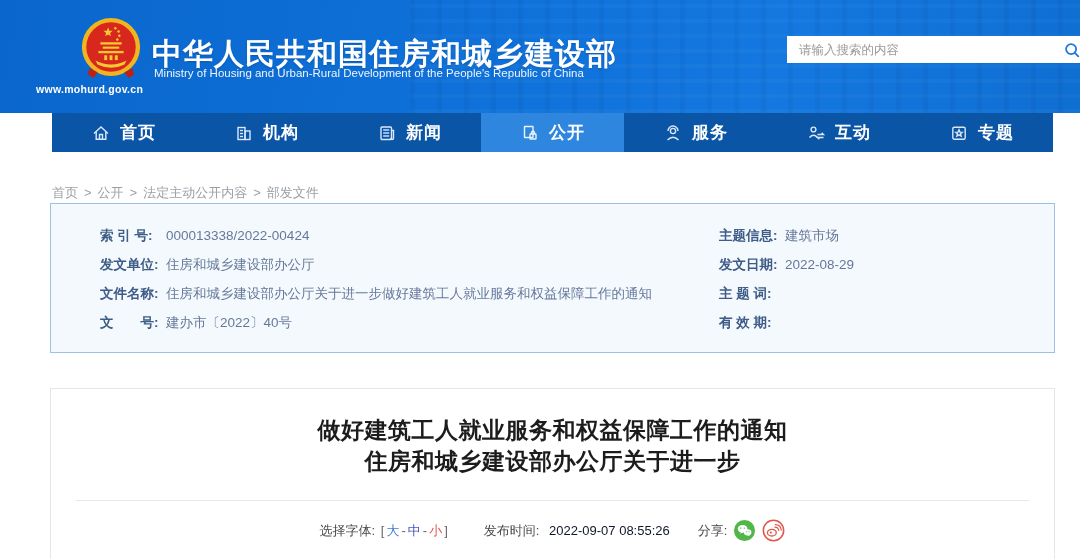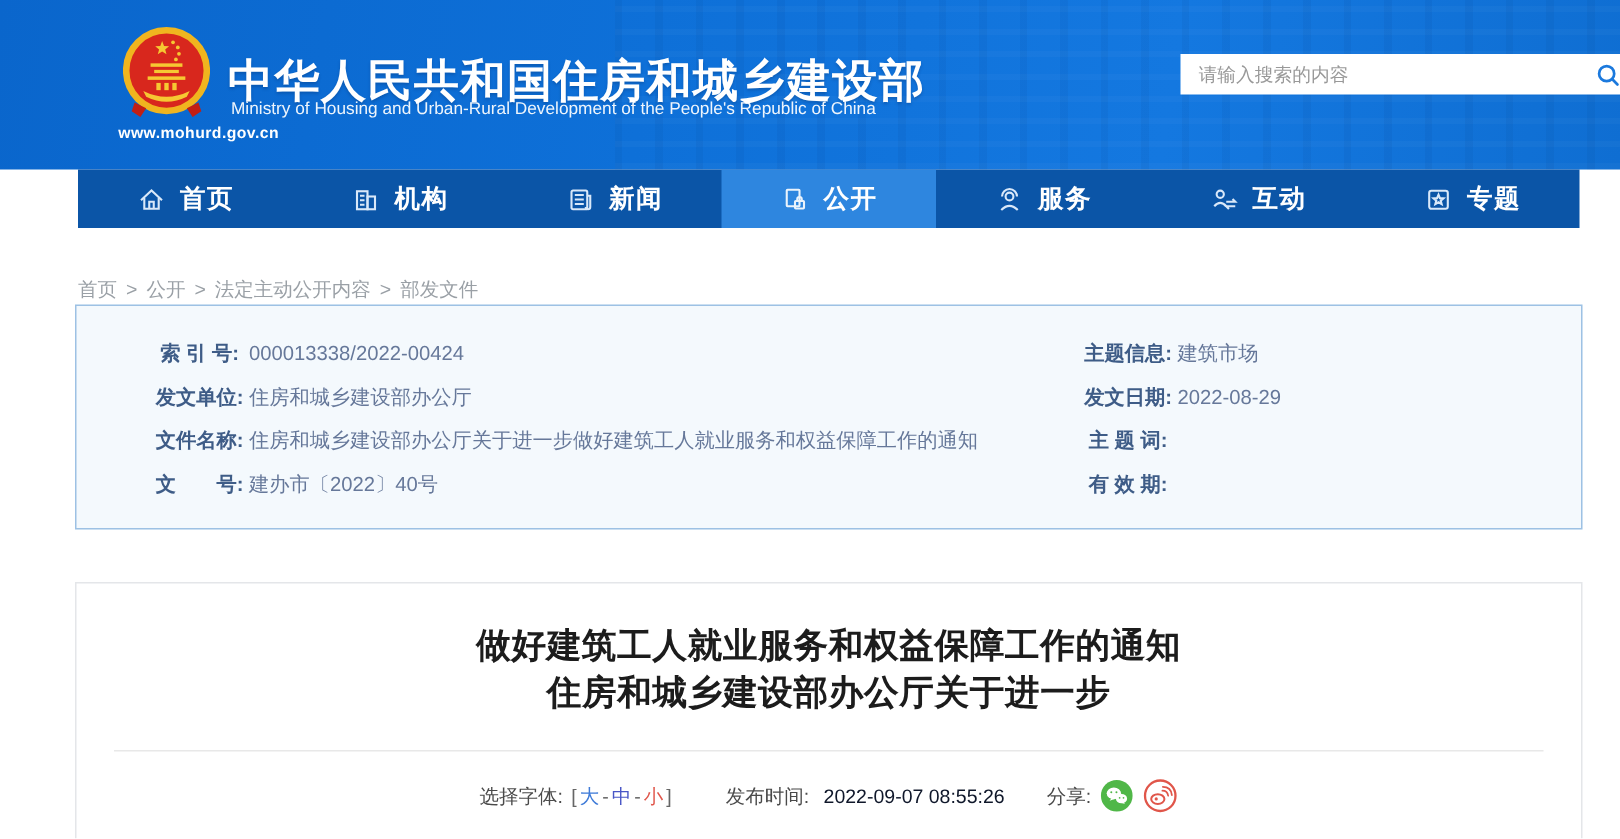--- a/index.html
+++ b/index.html
@@ -7,21 +7,21 @@
   .page { position:relative; width:1080px; height:559px; overflow:hidden; background:#fff; }
 
   
   .header { position:absolute; left:0; top:0; width:1080px; height:113px;
     background:linear-gradient(100deg,#0a66cc 0%, #0e70d8 40%, #1478e0 72%, #0f6ed2 100%); }
   .header::before { content:""; position:absolute; right:0; top:0; width:62%; height:100%;
     background:
       repeating-linear-gradient(90deg, rgba(6,40,96,.10) 0 5px, rgba(255,255,255,0) 5px 27px),
       repeating-linear-gradient(0deg, rgba(255,255,255,.05) 0 4px, rgba(255,255,255,0) 4px 15px);
     opacity:.55; }
-  .logo-wrap { position:absolute; left:36px; top:18px; width:150px; text-align:right; }
+  .logo-wrap { position:absolute; left:36px; top:18px; width:150px; text-align:left; }
   .emblem { display:block; margin:0 auto; }
   .site-url { margin-top:3px; color:#fff; font-size:10.5px; font-weight:bold; letter-spacing:.3px; }
   .site-title { position:absolute; left:152px; top:26px; color:#fff; font-size:30px; font-weight:bold;
     letter-spacing:1px; text-shadow:0 1px 2px rgba(0,30,80,.25); white-space:nowrap;margin-top:8px; }
   .site-sub { position:absolute; left:154px; top:67px; color:rgba(255,255,255,.93); font-size:11.5px; white-space:nowrap; }
 
   .search-box { position:absolute; left:745px; top:36px; width:301px; height:27px; background:#fff;
     display:flex; align-items:center;margin-left:42px; }
   .search-box input { flex:1; border:none; outline:none; font-size:12.5px; color:#333; padding:0 8px 0 12px;
     font-family:inherit; background:transparent; }
@@ -40,21 +40,21 @@
   .breadcrumb { position:absolute; left:52px; top:168px; font-size:13px; color:#9aa0a6;margin-top:16px; }
   .breadcrumb span { color:#9aa0a6; }
   .crumb-sep { padding:0 6px; }
 
   
   .meta-box { position:absolute; left:50px; top:203px; width:1005px; height:150px;
     background:#f4f9fd; border:1px solid #9dc1e4; padding-top:17px; }
   .meta-cols { display:flex; }
   .meta-col-left { width:668px; padding-left:49px; }
   .meta-col-right { flex:1; }
-  .meta-row { display:flex; height:29px; align-items:center; font-size:13.5px;text-align:center; }
+  .meta-row { display:flex; height:29px; align-items:center; font-size:13.5px; }
   .meta-label { font-weight:bold; color:#3e5c87; white-space:pre; width:66px; flex:none; }
   .meta-value { color:#66789a; white-space:nowrap; }
 
   
   .doc-box { position:absolute; left:50px; top:388px; width:1005px; height:180px;
     background:#fff; border:1px solid #e4e6e9; }
   .doc-title { margin-top:26px; text-align:center; font-size:23px; font-weight:bold;
     color:#1c1c1c; line-height:31px; letter-spacing:.5px; }
   .doc-divider { margin:23px 25px 0 25px; border-top:1px solid #e8e8e8; }
   .doc-meta-row { margin-top:18px; display:flex; justify-content:center; align-items:center;

